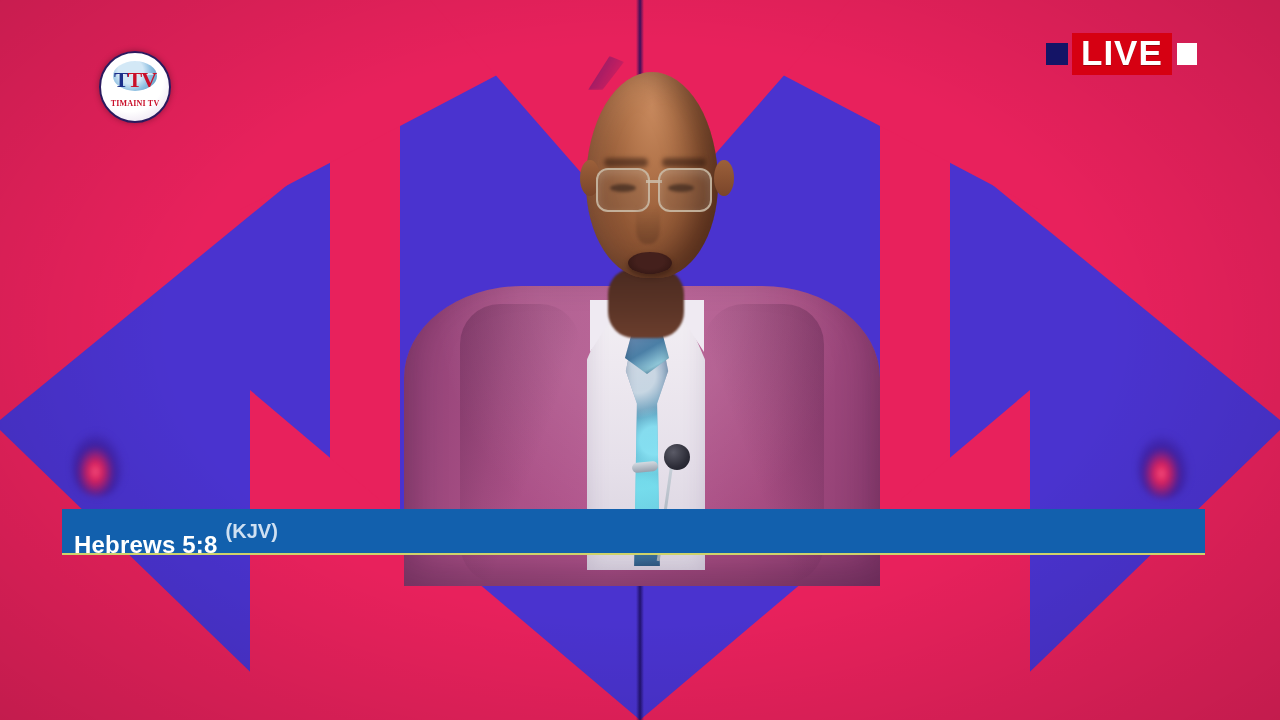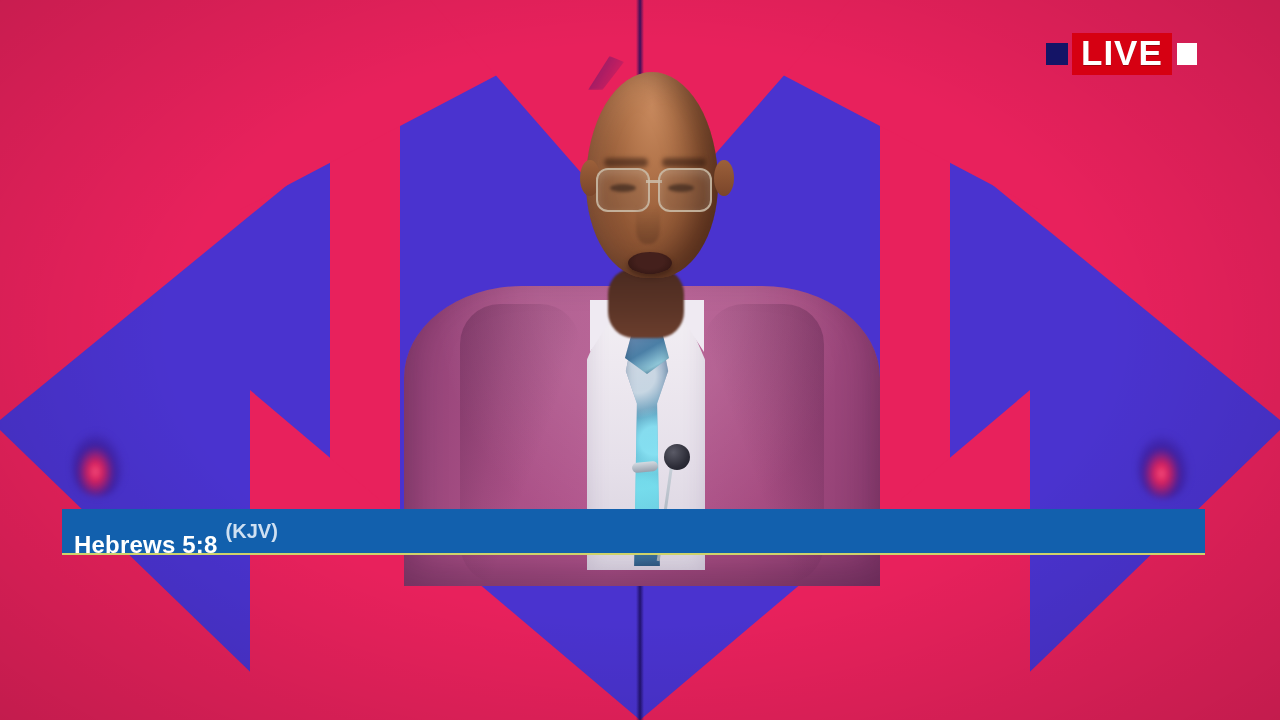--- a/index.html
+++ b/index.html
@@ -494,20 +494,25 @@
     </div>
     <div class="nose"></div>
     <div class="mouth"></div>
     <div class="mic-clip"></div>
     <div class="mic-stem"></div>
     <div class="mic-head"></div>
   </div>
 
   <div class="vignette"></div>
 
+  <div class="logo">
+    <div class="logo-globe"></div>
+    <div class="logo-ttv">T<span class="tv-red">TV</span></div>
+    <div class="logo-name">TIMAINI TV</div>
+  </div>
 
   <div class="live-badge">
     <div class="live-sq-dark"></div>
     <div class="live-box">LIVE</div>
     <div class="live-sq-white"></div>
   </div>
 
   <div class="lower-third">
     <div class="lt-header">
       <span class="lt-ref">Hebrews 5:8</span>

